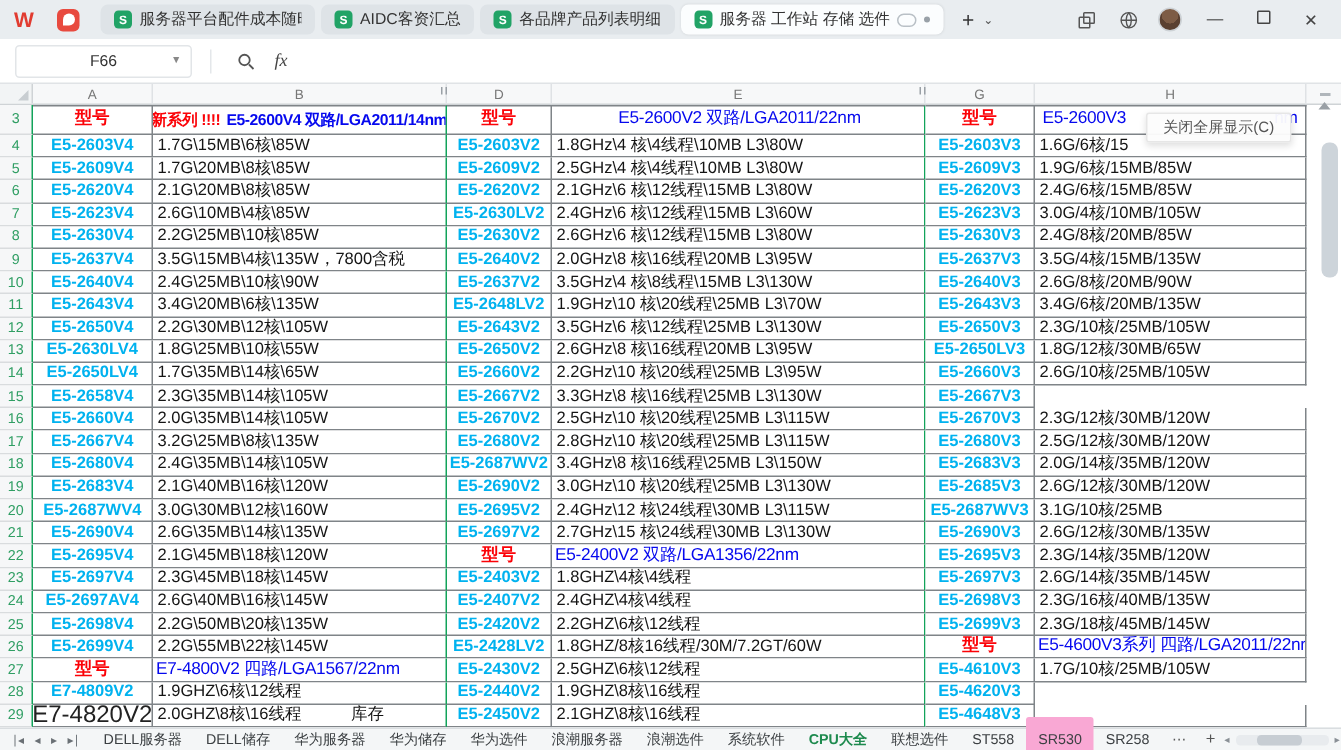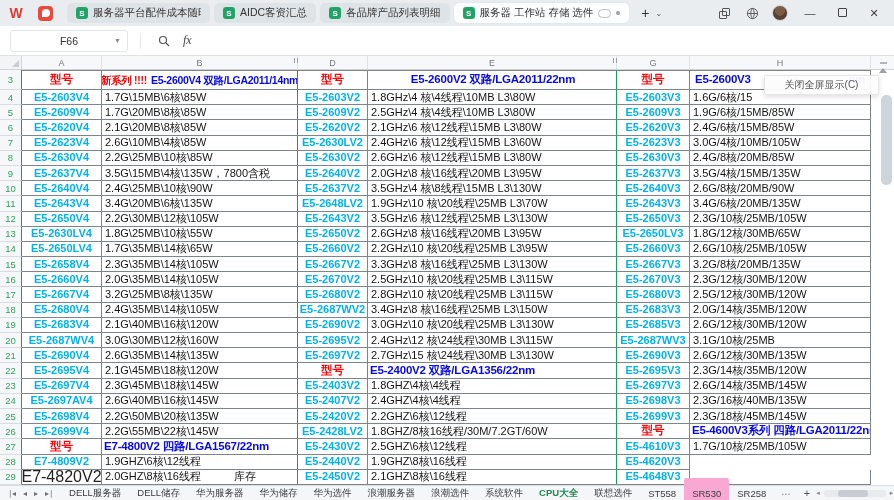--- a/index.html
+++ b/index.html
@@ -59,29 +59,29 @@
     color:#2f9e63;font-size:9.5px;display:flex;align-items:center;justify-content:center;}
   .cell{flex:none;border-right:1px solid #7f8488;border-bottom:1px solid #7f8488;display:flex;align-items:center;
     overflow:hidden;white-space:nowrap;line-height:1;background:#fff;}
   .col-a{width:80px}.col-b{width:196px;border-right-color:#12a35a}.col-d{width:70px}
   .col-e{width:249px;border-right-color:#12a35a}.col-g{width:73px}.col-h{width:181px}
   .trow3 .cell{border-top:1px solid #7f8488;}
   .c-model{justify-content:center;color:#00b2ef;font-weight:700;font-size:11px;}
   .c-modeld{justify-content:center;color:#222;font-size:16px;}
   .c-spec{padding-left:3px;color:#141414;font-size:11px;}
   .c-label{justify-content:center;color:#fb0207;font-weight:700;font-size:11.5px;}
-  .c-series{padding-left:2px;color:#0508ee;font-weight:700;font-size:11.5px;letter-spacing:-0.2px;}
+  .c-series{padding-left:2px;color:#0508ee;font-weight:400;font-size:11.5px;letter-spacing:-0.2px;}
   .cen{justify-content:center;}
   .b3{letter-spacing:-0.3px;font-size:10.5px;gap:4px;}
   .b3 .redpart{color:#fb0207;font-weight:700;text-align:right;}
   .b3 .bluepart{color:#0508ee;font-weight:700;}
   .split{justify-content:space-between;padding:0 5px;}
 
   
-  .tooltip{position:absolute;left:764px;top:75px;width:115px;height:20px;background:rgba(252,252,252,.96);
+  .tooltip{position:absolute;left:764px;top:75px;width:97px;height:20px;background:rgba(252,252,252,.96);
     border:1px solid #e6e6e6;box-shadow:0 2px 5px rgba(0,0,0,.13);border-radius:2px;display:flex;align-items:center;
     justify-content:center;font-size:10px;color:#555;z-index:30;}
   .vthumb{position:absolute;right:2px;top:95px;width:11px;height:90px;background:#cdd4da;border-radius:5px;z-index:5;}
   .vdash{position:absolute;right:7px;top:62px;width:7px;height:2px;background:#b0b6bb;z-index:5;}
   .varrow{position:absolute;right:7px;top:68px;width:0;height:0;border-left:4px solid transparent;
     border-right:4px solid transparent;border-bottom:5px solid #9aa0a6;z-index:5;}
 
   
   .sheetbar{position:absolute;left:0;right:0;bottom:0;height:15px;background:#f4f6f7;border-top:1px solid #d9dde0;
     display:flex;align-items:center;font-size:9.5px;color:#3c4043;padding:0 4px;}
@@ -288,21 +288,20 @@
           <div class="cell col-g c-model">E5-2660V3</div>
           <div class="cell col-h c-spec">2.6G/10核/25MB/105W</div>
         </div>
         <div class="trow">
           <div class="rn">15</div>
           <div class="cell col-a c-model">E5-2658V4</div>
           <div class="cell col-b c-spec">2.3G\35MB\14核\105W</div>
           <div class="cell col-d c-model">E5-2667V2</div>
           <div class="cell col-e c-spec">3.3GHz\8 核\16线程\25MB L3\130W</div>
           <div class="cell col-g c-model">E5-2667V3</div>
-          <div class="cell col-h c-spec">3.2G/8核/20MB/135W</div>
         </div>
         <div class="trow">
           <div class="rn">16</div>
           <div class="cell col-a c-model">E5-2660V4</div>
           <div class="cell col-b c-spec">2.0G\35MB\14核\105W</div>
           <div class="cell col-d c-model">E5-2670V2</div>
           <div class="cell col-e c-spec">2.5GHz\10 核\20线程\25MB L3\115W</div>
           <div class="cell col-g c-model">E5-2670V3</div>
           <div class="cell col-h c-spec">2.3G/12核/30MB/120W</div>
         </div>

